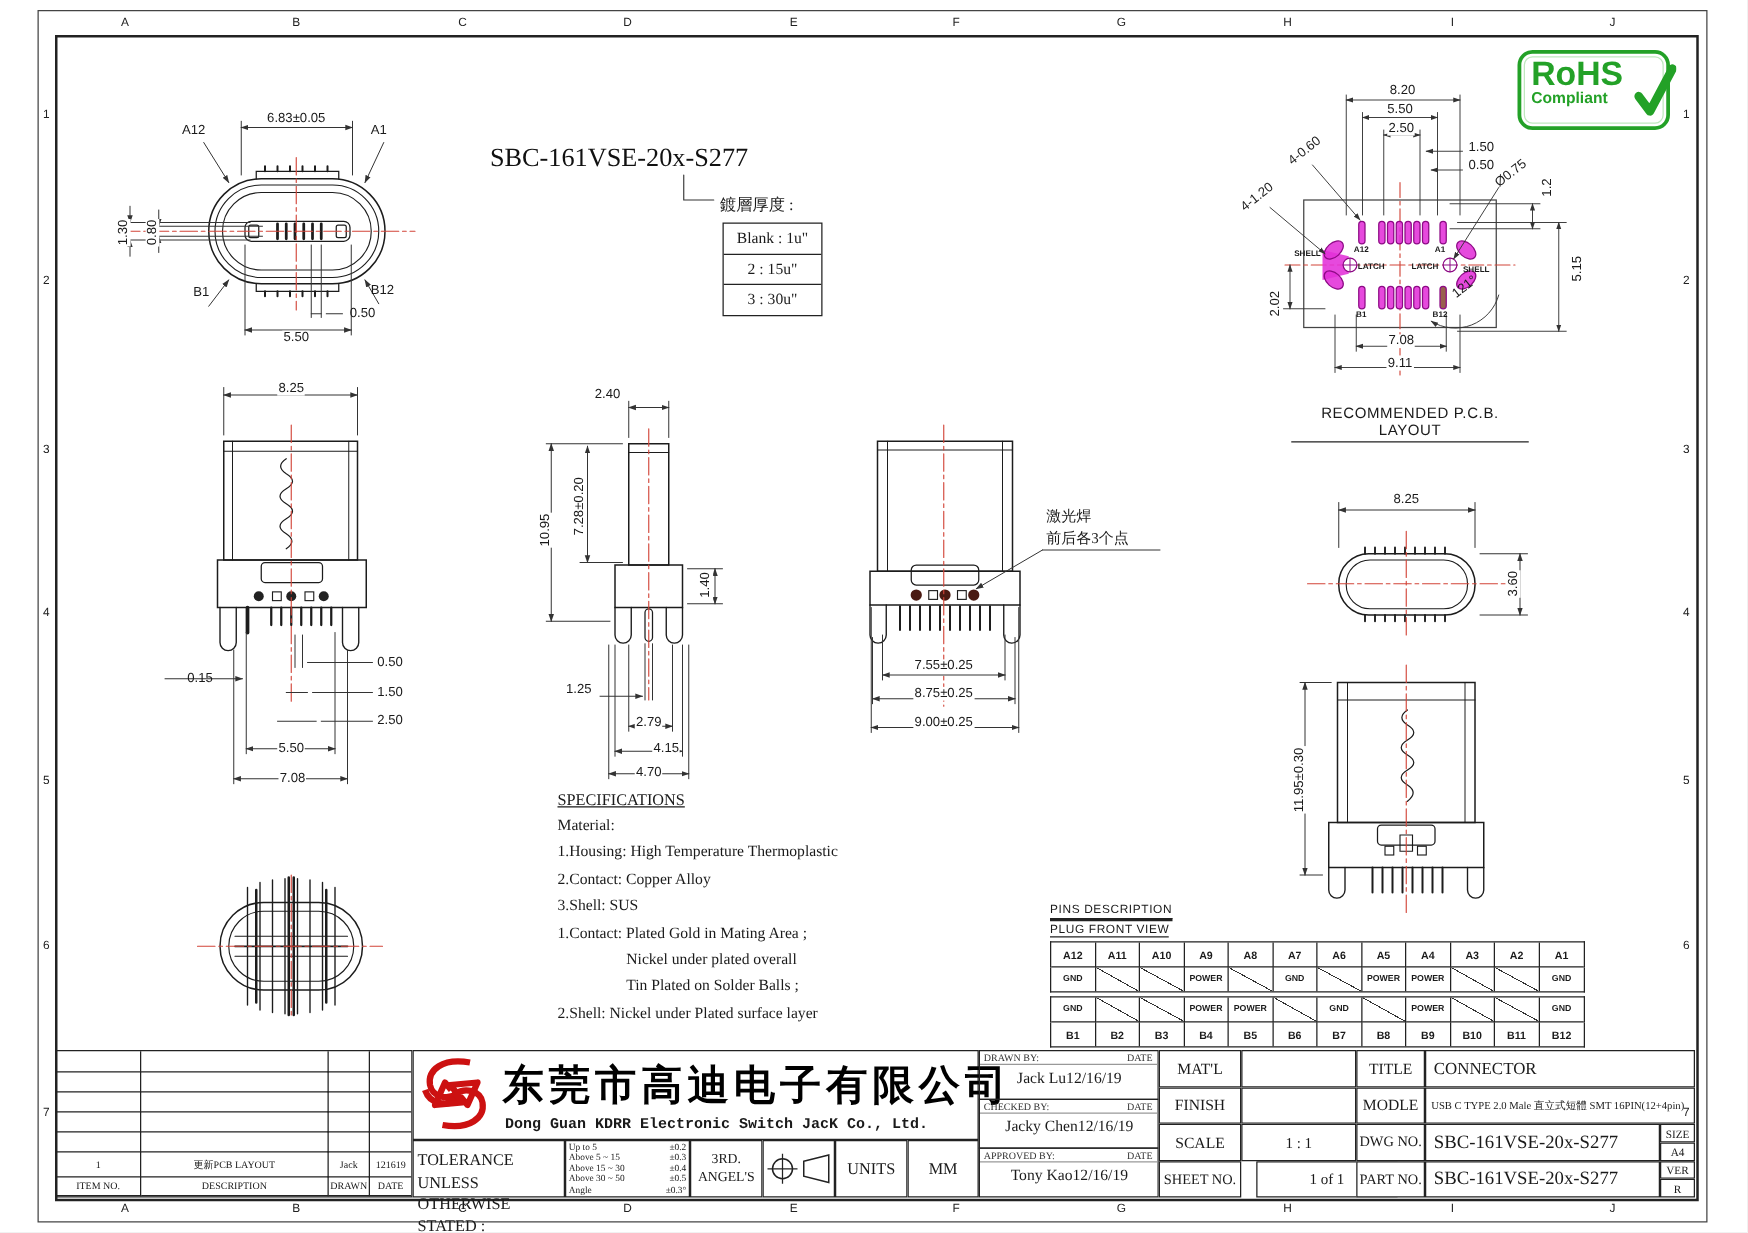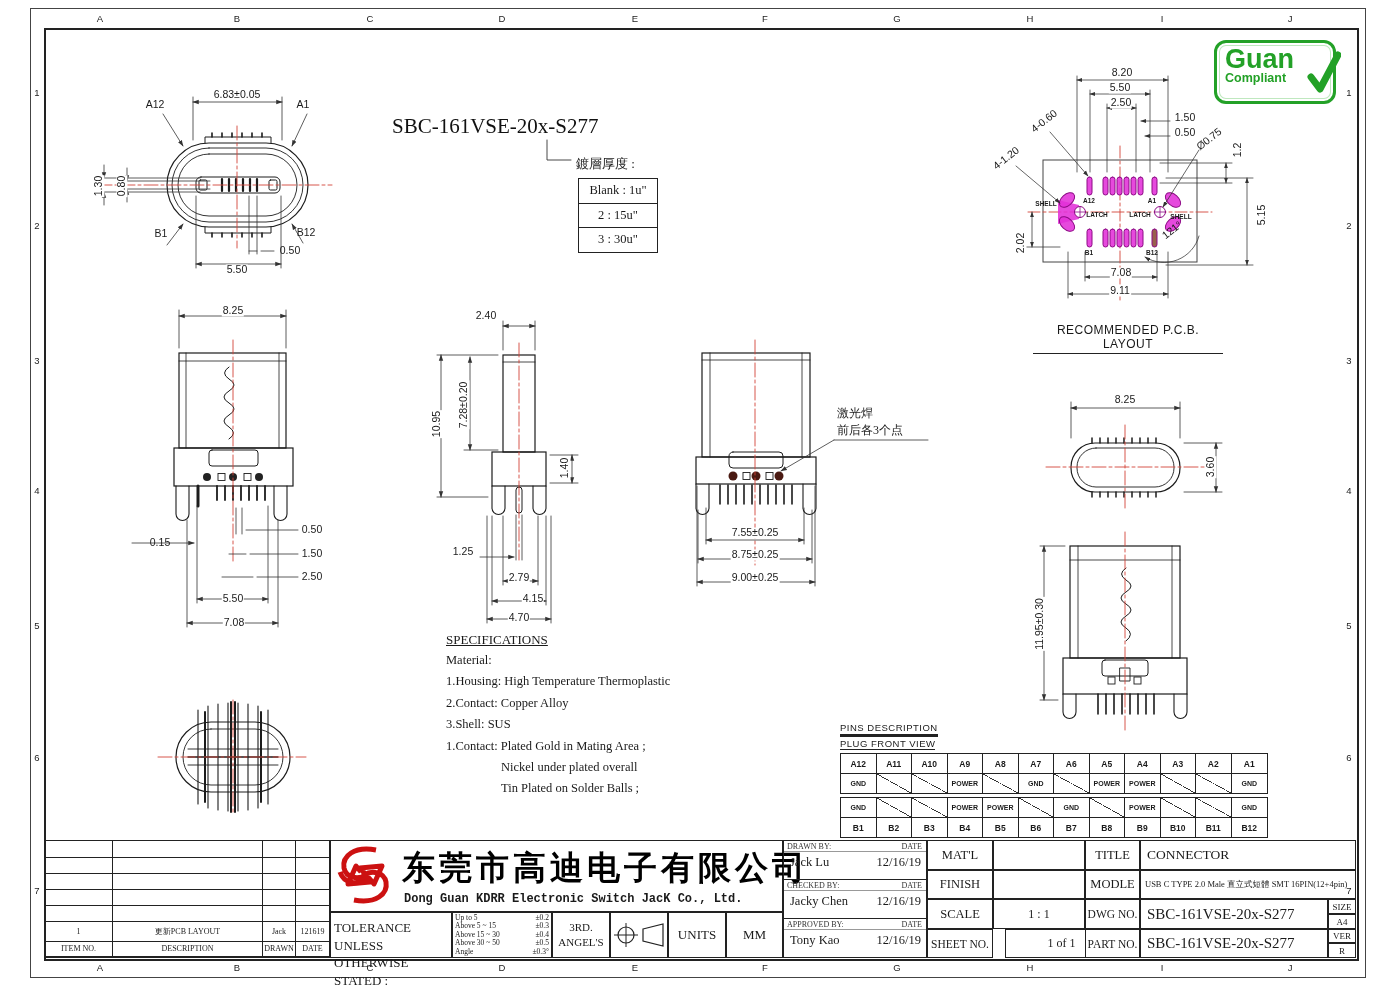--- a/index.html
+++ b/index.html
@@ -75,21 +75,21 @@
   
   .tol-label{font-family:"Liberation Serif",serif;font-size:13px;line-height:1.35;padding:6px 0 0 3px;}
   #tol-rows{position:absolute;left:452px;top:912px;width:100px;height:46px;border:1px solid #222;box-sizing:border-box;
             display:flex;flex-direction:column;justify-content:center;padding:1px 2px;}
   .tol-row{display:flex;justify-content:space-between;font-family:"Liberation Serif",serif;font-size:7.5px;line-height:1.13;}
   .proj-text{font-family:"Liberation Serif",serif;font-size:11px;text-align:center;line-height:1.4;}
   
   .so-row{position:absolute;left:783px;width:144px;border:1px solid #222;box-sizing:border-box;}
   .so-head{display:flex;justify-content:space-between;font-family:"Liberation Serif",serif;font-size:8px;
            color:#333;padding:1px 4px 0 3px;border-bottom:1px solid #999;}
-  .so-body{display:flex;justify-content:space-between;font-family:"Liberation Serif",serif;font-size:12.5px;
+  .so-body{display:flex;justify-content:center;font-family:"Liberation Serif",serif;font-size:12.5px;
            padding:3px 5px 0 6px;}
   .ib-label{font-family:"Liberation Serif",serif;font-size:12.5px;}
   .ib-value{font-family:"Liberation Serif",serif;font-size:12px;}
   .small-cell{font-family:"Liberation Serif",serif;font-size:9px;}
 </style>
 </head>
 <body>
 
 <div id="page">
 
@@ -380,21 +380,21 @@
 
   <div class="part-title">SBC-161VSE-20x-S277</div>
   <div class="plating-label">鍍層厚度 :</div>
   <div class="plating-table">
     <div class="plating-row">Blank : 1u"</div>
     <div class="plating-row">2 : 15u"</div>
     <div class="plating-row">3 : 30u"</div>
   </div>
 
   <div class="rohs">
-    <div class="rohs-title">Guan</div>
+    <div class="rohs-title">RoHS</div>
     <div class="rohs-sub">Compliant</div>
     <svg width="34" height="46" style="position:absolute;right:-8px;top:8px;">
       <path d="M4 26 L13 38 L31 4" stroke="#23a127" stroke-width="7" fill="none" stroke-linecap="round" stroke-linejoin="round"></path>
     </svg>
   </div>
 
   <div class="dim" style="left:237px;top:95px;">6.83±0.05</div>
   <div class="dim nobg" style="left:155px;top:105px;">A12</div>
   <div class="dim nobg" style="left:303px;top:105px;">A1</div>
   <div class="dim nobg" style="left:161px;top:234px;">B1</div>
@@ -457,20 +457,21 @@
 
   <div class="spec-head">SPECIFICATIONS</div>
   <div id="spec-lines">
       <div class="spec-line">Material:</div>
       <div class="spec-line">1.Housing: High Temperature Thermoplastic</div>
       <div class="spec-line">2.Contact: Copper Alloy</div>
       <div class="spec-line">3.Shell: SUS</div>
       <div class="spec-line">1.Contact: Plated Gold in Mating Area ;</div>
       <div class="spec-line indent">Nickel under plated overall</div>
       <div class="spec-line indent">Tin Plated on Solder Balls ;</div>
+      <div class="spec-line">2.Shell: Nickel under Plated surface layer</div>
     </div>
 
   <div class="pins-title">PINS  DESCRIPTION</div>
   <div class="pins-sub">PLUG  FRONT  VIEW</div>
   <div id="pins-rows">
       <div class="prow first">
         <div class="pcell">A12</div>
         <div class="pcell">A11</div>
         <div class="pcell">A10</div>
         <div class="pcell">A9</div>

